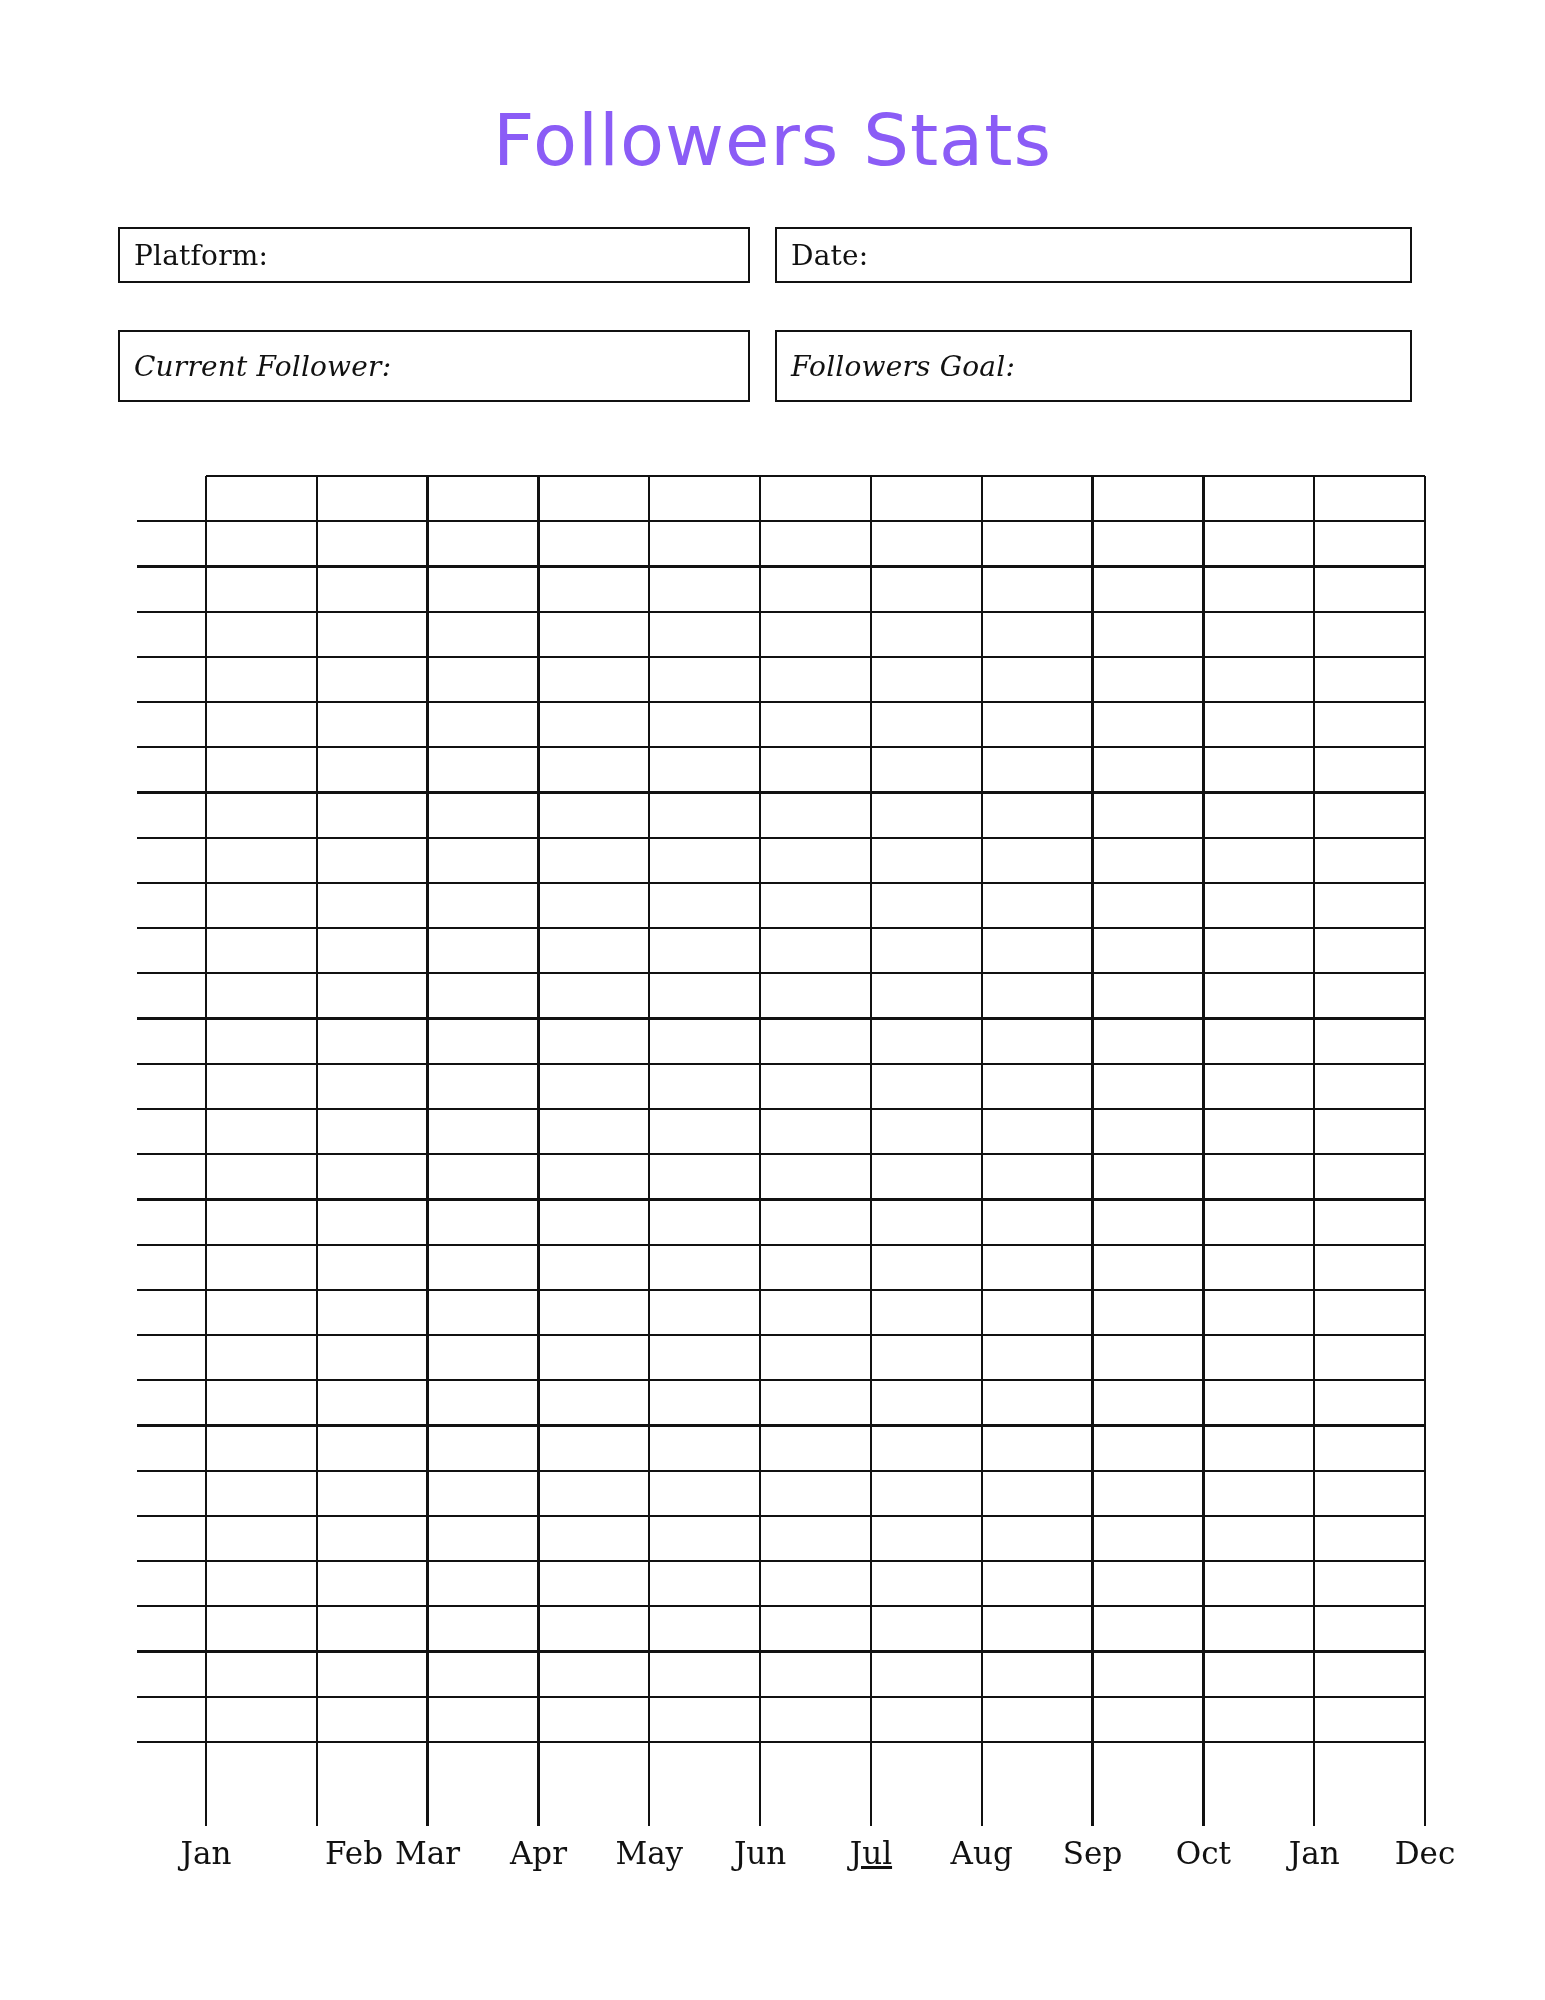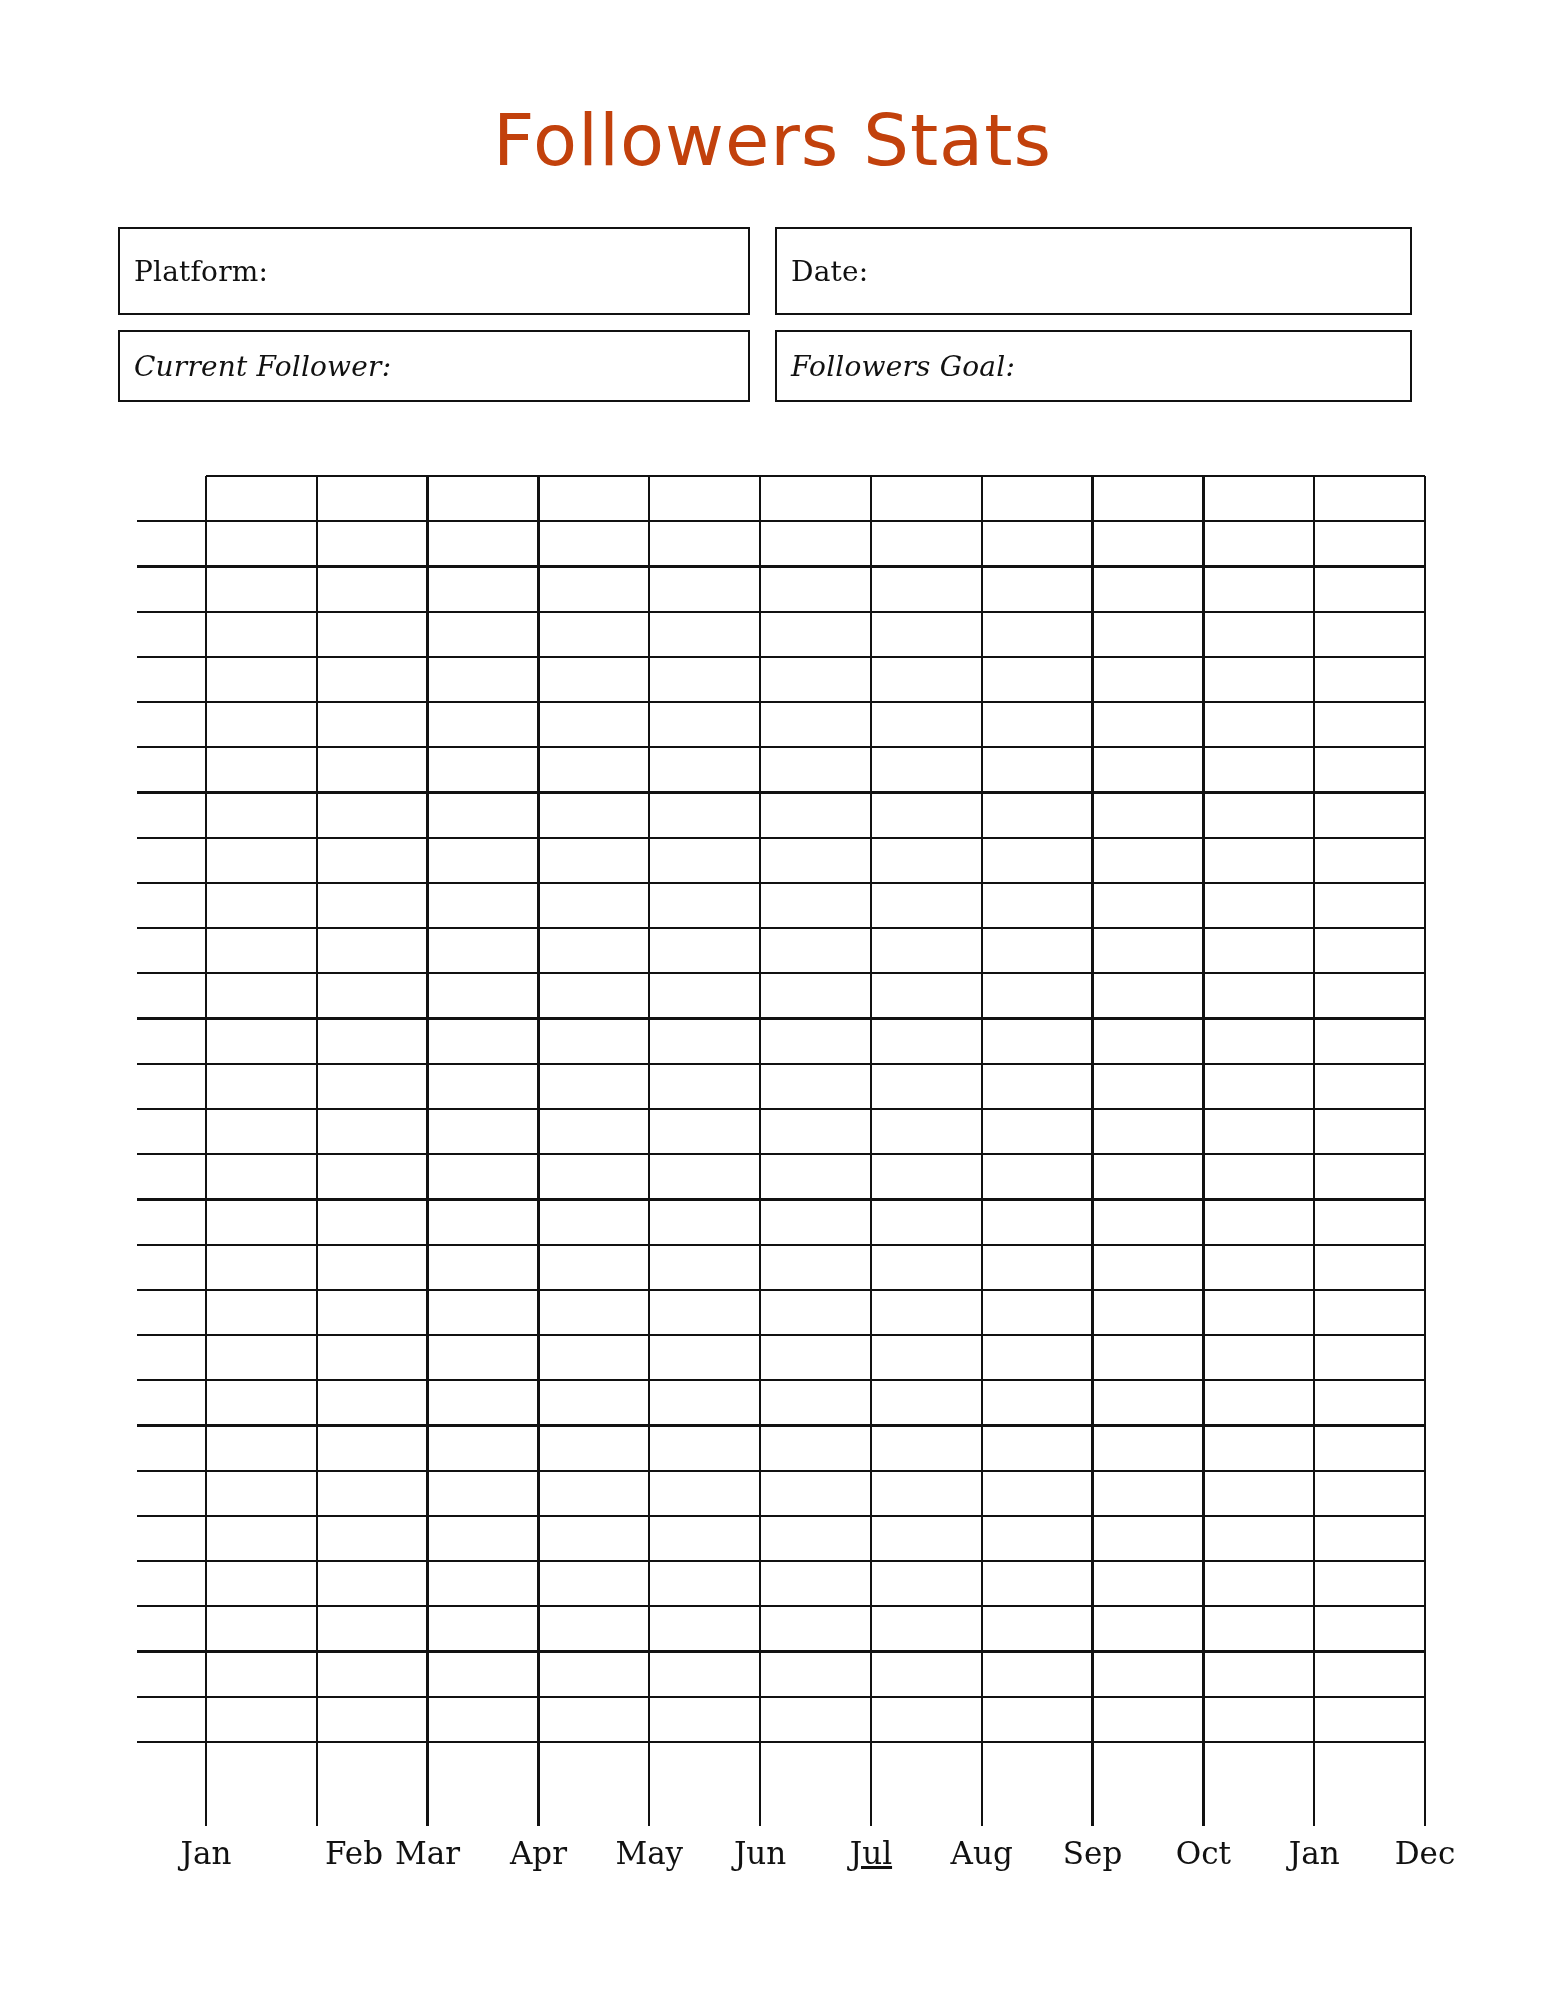--- a/index.html
+++ b/index.html
@@ -21,21 +21,21 @@
     position: absolute;
     left: 0;
     top: 100px;
     width: 1545px;
     text-align: center;
     font-family: "DejaVu Sans", "Liberation Sans", sans-serif;
     font-size: 72px;
     font-weight: 400;
     letter-spacing: 1px;
     line-height: 80px;
-    color: #c2410c;
+    color: #8b5cf6;
     white-space: nowrap;
   }
 
   
   #form-fields {
     position: absolute;
     left: 118px;
     top: 227px;
     width: 1294px;
     height: 180px;
@@ -50,21 +50,21 @@
   }
   .field-label {
     font-family: "DejaVu Serif", "Liberation Serif", serif;
     font-size: 28px;
     font-weight: 400;
     letter-spacing: 0.2px;
     padding-left: 14px;
     color: #111111;
     white-space: nowrap;
   }
-  .fb-r0 { top: 0px; height: 88px; }
+  .fb-r0 { top: 0px; height: 56px; }
   .fb-r1 { top: 103px; height: 72px; font-style: italic; }
   .fb-c0 { left: 0px;   width: 632px; }
   .fb-c1 { left: 657px; width: 637px; }
 
   
   #chart-area {
     position: absolute;
     left: 0;
     top: 0;
     width: 1545px;

